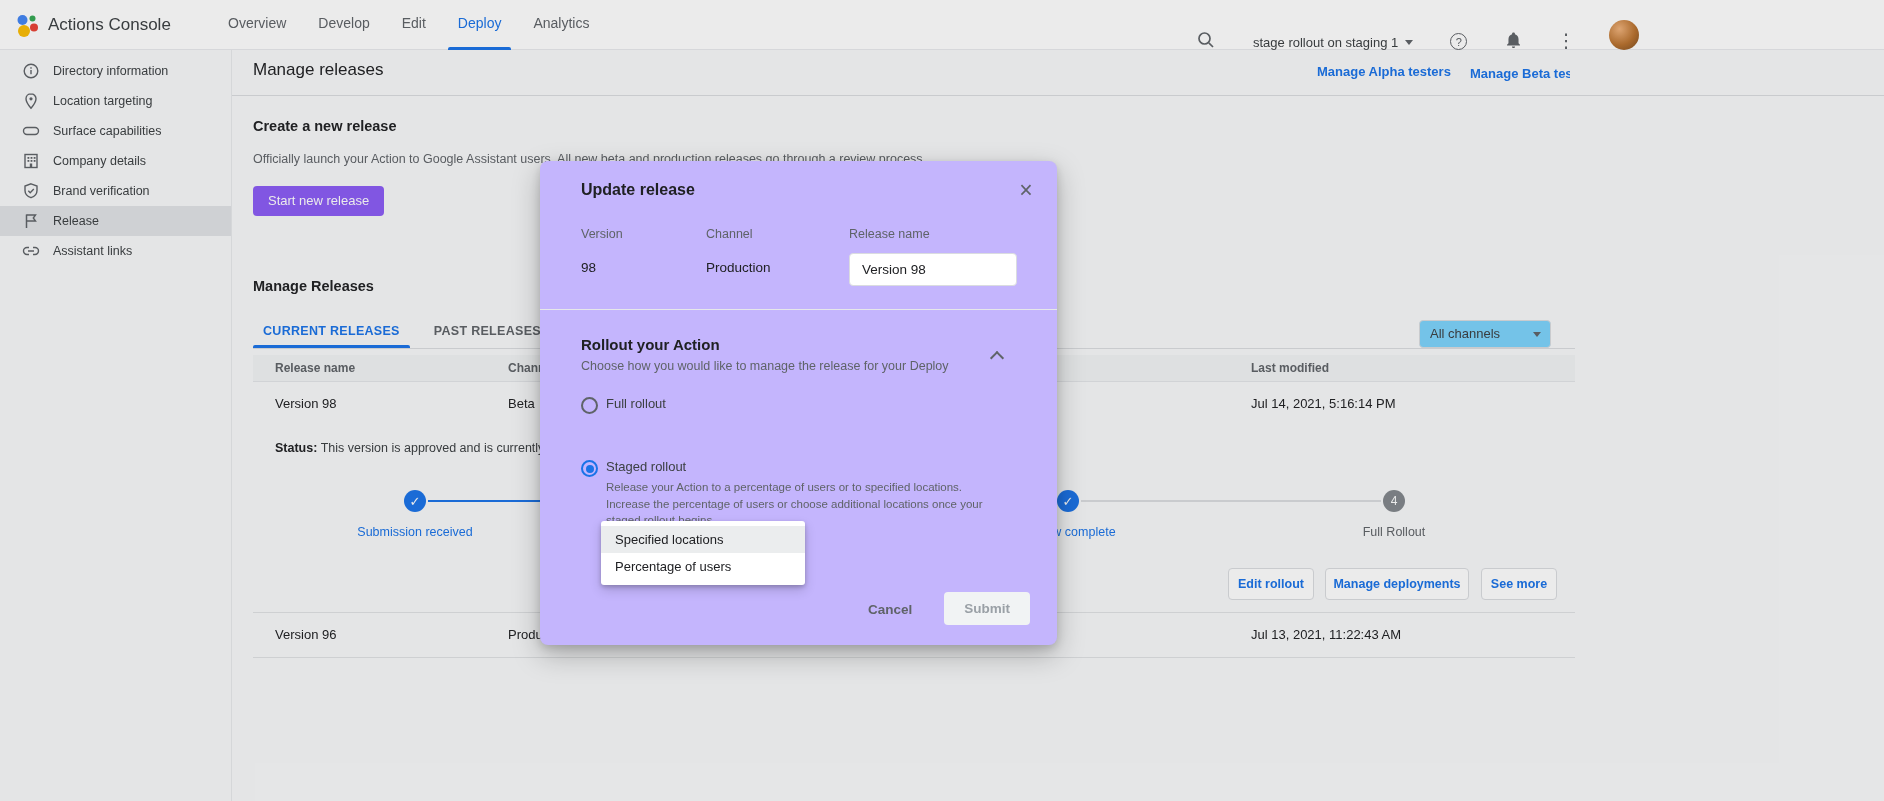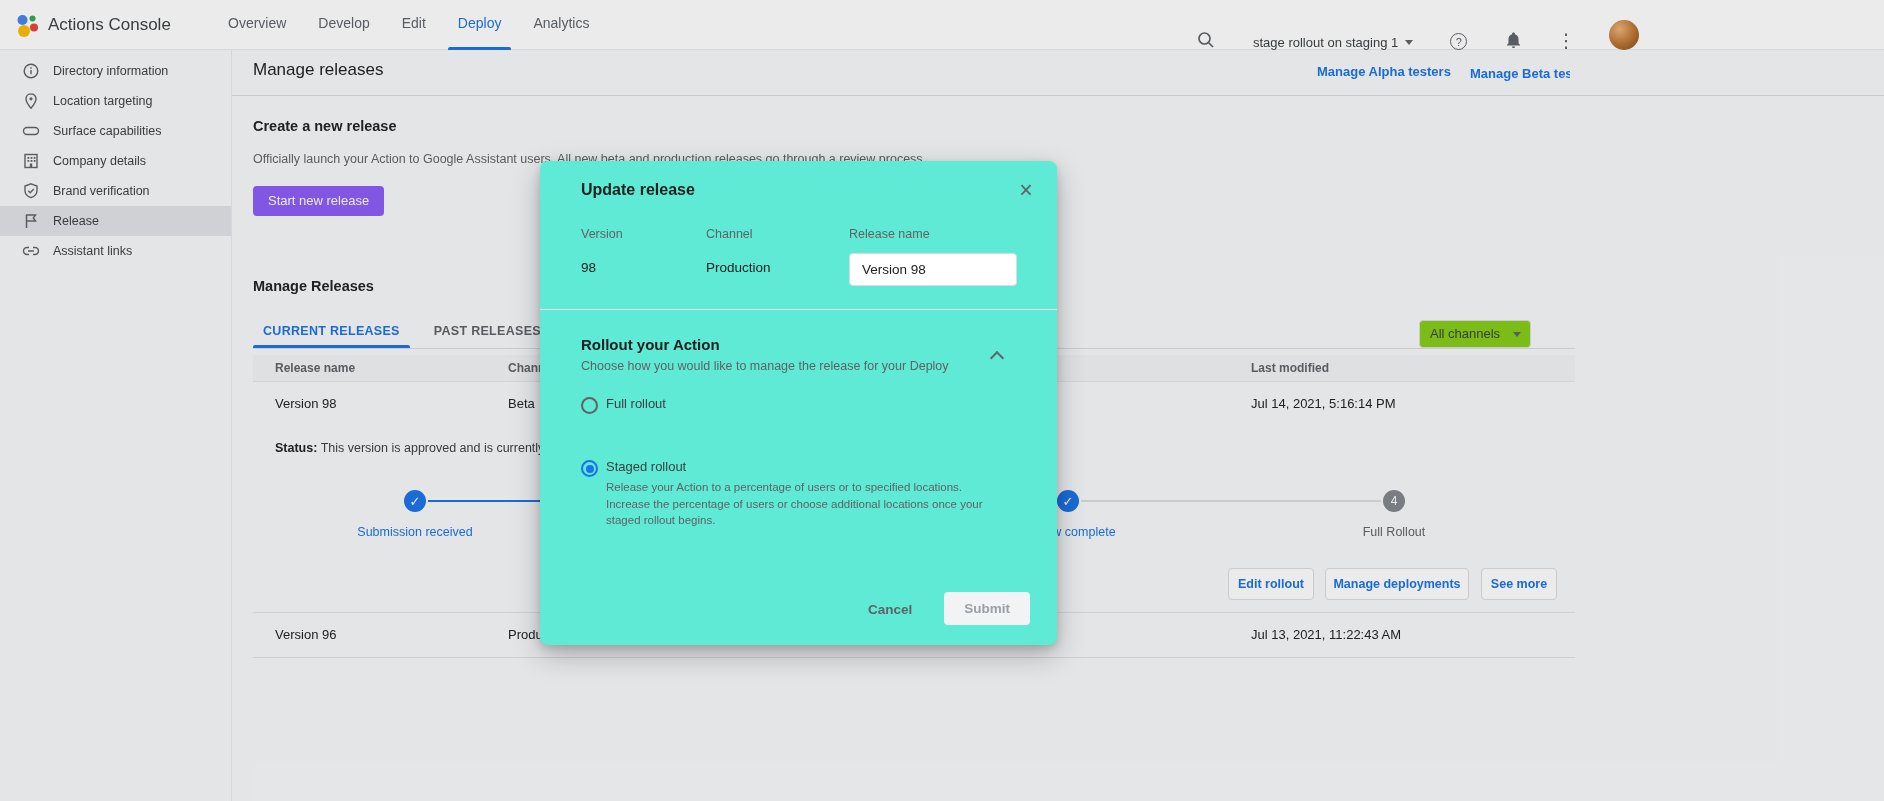--- a/index.html
+++ b/index.html
@@ -42,21 +42,21 @@
   .header-divider{left:0;top:45px;width:1652px;height:1px;background:#dadce0}
   .create-title{left:21px;top:68px;font-size:14.5px;font-weight:600;color:#202124;white-space:nowrap}
   .create-desc{left:21px;top:102px;font-size:12.5px;color:#5f6368;white-space:nowrap}
   .start-btn{left:21px;top:136px;height:30px;padding:0 15px;background:#8b5cf6;color:#fff;font-size:13px;line-height:30px;border-radius:4px;cursor:pointer;white-space:nowrap}
   .manage-title{left:21px;top:228px;font-size:14.5px;font-weight:600;color:#202124;white-space:nowrap}
   .tabs{left:21px;top:267px;height:31px;display:flex}
   .rel-tab{padding:0 10px;margin-right:14px;line-height:29px;font-size:12.5px;font-weight:600;letter-spacing:.3px;color:#5f6368;position:relative;cursor:pointer;white-space:nowrap}
   .rel-tab.active{color:#1a73e8}
   .rel-tab.active::after{content:"";position:absolute;left:0;right:0;bottom:0;height:3px;background:#1a73e8;border-radius:2px 2px 0 0}
   .tabs-border{left:21px;top:298px;width:1322px;height:1px;background:#dadce0}
-  .channels-select{left:1187px;top:270px;width:112px;height:28px;background:#84cc16;border:1px solid #dadce0;border-radius:4px;font-size:13px;color:#3c4043;line-height:26px;padding-left:10px;cursor:pointer}
+  .channels-select{left:1187px;top:270px;width:132px;height:28px;background:#7dd3fc;border:1px solid #dadce0;border-radius:4px;font-size:13px;color:#3c4043;line-height:26px;padding-left:10px;cursor:pointer}
   .select-caret{position:absolute;right:9px;top:11px}
   .table-head{left:21px;top:305px;width:1322px;height:27px;background:#f1f3f4;border-bottom:1px solid #e3e5e8}
   .th{position:absolute;top:0;line-height:27px;font-size:12px;font-weight:600;color:#5f6368;white-space:nowrap}
   .table-row{left:21px;width:1322px;height:44px;cursor:pointer}
   .row-1{top:332px}
   .row-2{top:563px}
   .td{position:absolute;top:0;line-height:44px;font-size:13px;color:#202124;white-space:nowrap}
   .col-name{left:22px}.col-channel{left:255px}.col-modified{left:998px}
   .status-line{left:43px;top:391px;font-size:12.5px;color:#3c4043;white-space:nowrap}
   .status-label{font-weight:700;color:#202124}
@@ -77,21 +77,21 @@
   .btn-edit{left:996px;width:86px}
   .btn-deploy{left:1093px;width:144px}
   .btn-more{left:1249px;width:76px}
   .row-divider{left:21px;top:562px;width:1322px;height:1px;background:#e0e2e4}
   .row-divider-2{left:21px;top:607px;width:1322px;height:1px;background:#e0e2e4}
 
   
   .scrim{left:0;top:0;width:1884px;height:801px;background:rgba(32,33,36,.09);z-index:10;pointer-events:none}
 
   
-  .dialog{left:540px;top:161px;width:517px;height:484px;background:#5eead4;border-radius:8px;box-shadow:0 10px 28px rgba(0,0,0,.25),0 3px 8px rgba(0,0,0,.14);z-index:20}
+  .dialog{left:540px;top:161px;width:517px;height:484px;background:#c4b5fd;border-radius:8px;box-shadow:0 10px 28px rgba(0,0,0,.25),0 3px 8px rgba(0,0,0,.14);z-index:20}
   .dlg-title{left:41px;top:20px;font-size:16px;font-weight:600;color:#202124;white-space:nowrap}
   .dlg-close{left:473px;top:16px;width:26px;height:26px;color:#5f6368;font-size:23px;display:flex;align-items:center;justify-content:center;cursor:pointer}
   .dlg-close::after{content:"\D7"}
   .f-label{top:66px;font-size:12.5px;color:#5f6368;white-space:nowrap}
   .fl-version{left:41px}.fl-channel{left:166px}.fl-release{left:309px}
   .f-value{top:99px;font-size:13.5px;color:#202124;white-space:nowrap}
   .fv-version{left:41px}.fv-channel{left:166px}
   .release-input{left:309px;top:92px;width:168px;height:33px;border:1px solid #dadce0;border-radius:4px;padding:0 12px;font-size:13.5px;color:#202124;font-family:inherit;background:#fff;outline:none}
   .dlg-divider{left:0;top:148px;width:517px;height:1px;background:#e6e8ea}
   .rollout-title{left:41px;top:175px;font-size:15px;font-weight:600;color:#202124;white-space:nowrap}
@@ -321,14 +321,18 @@
     <div class="radio selected radio-2"></div>
     <div class="opt-label ol-2">Staged rollout</div>
     <div class="opt-desc od-2">Release your Action to a percentage of users or to specified locations. Increase the percentage of users or choose additional locations once your staged rollout begins.</div>
 
     <div class="dlg-actions">
       <div class="btn-cancel">Cancel</div>
       <div class="btn-submit">Submit</div>
     </div>
   </div>
 
+  <div class="menu">
+    <div class="menu-item highlighted">Specified locations</div>
+    <div class="menu-item">Percentage of users</div>
+  </div>
 
 </div>
 
 </body></html>

